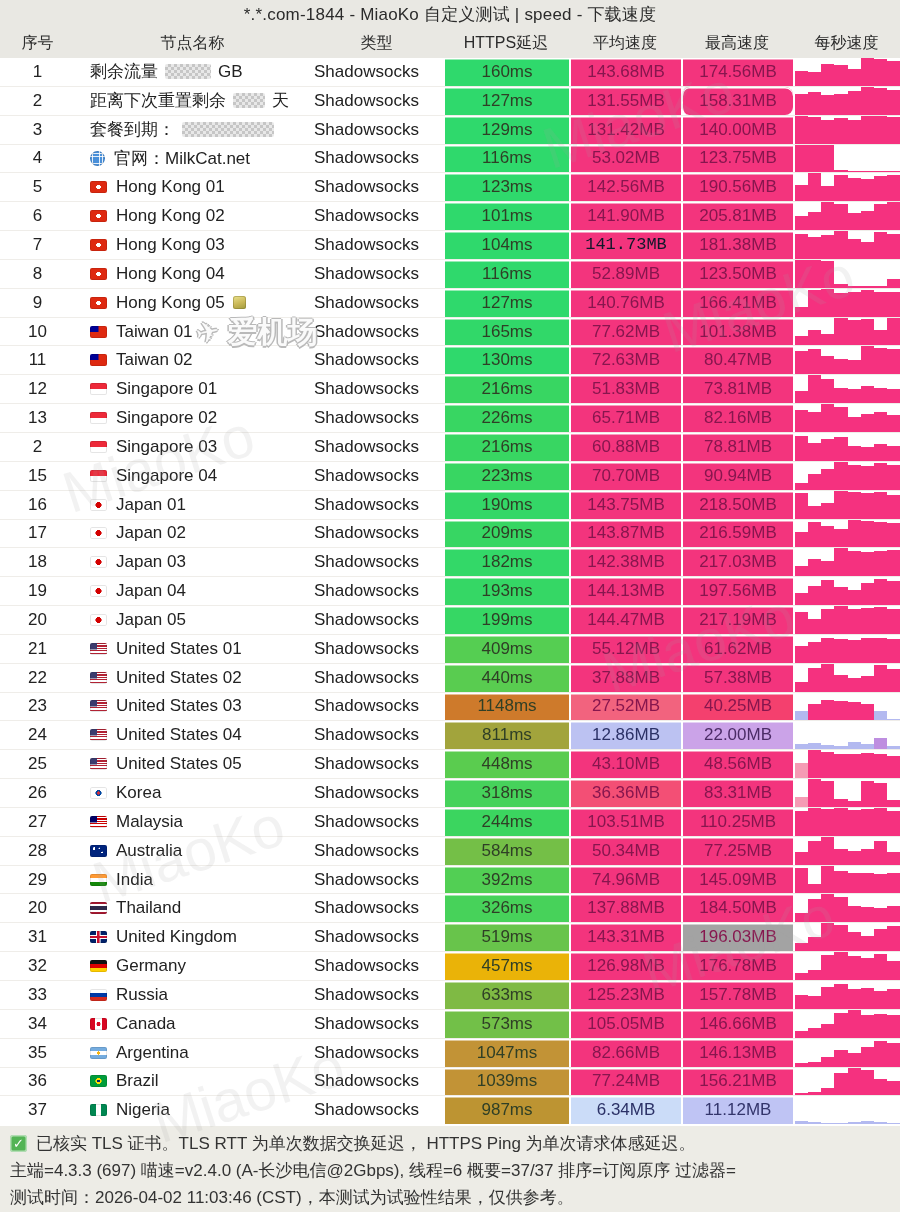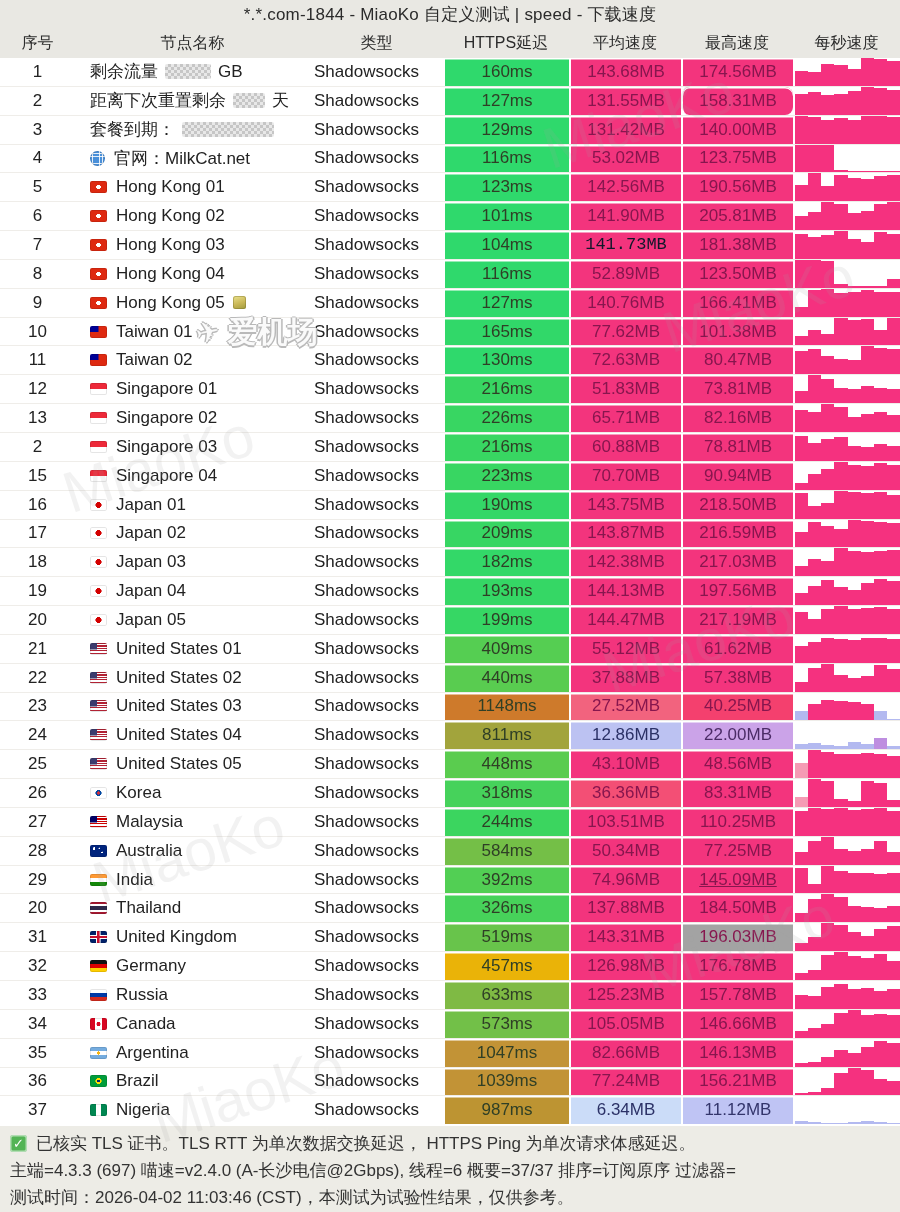--- a/index.html
+++ b/index.html
@@ -742,21 +742,21 @@
 
   <div class="row">
     <div class="c-idx">29</div>
     <div class="c-name">
         <span class="flag flag-in"></span>
         <span>India</span>
       </div>
     <div class="c-type">Shadowsocks</div>
     <div class="c-lat" style="background: rgb(82, 207, 84); color: rgb(47, 63, 38);">392ms</div>
     <div class="c-avg" style="background: rgb(243, 52, 125); color: rgb(135, 22, 78);">74.96MB</div>
-    <div class="c-max" style="background: rgb(243, 52, 125); color: rgb(135, 22, 78); text-decoration: underline;">145.09MB</div>
+    <div class="c-max" style="background: rgb(243, 52, 125); color: rgb(135, 22, 78);">145.09MB</div>
     <div class="c-chart">
         <div class="bar" style="height: 90%; background: rgb(245, 49, 127);"></div>
         <div class="bar" style="height: 35%; background: rgb(245, 49, 127);"></div>
         <div class="bar" style="height: 100%; background: rgb(245, 49, 127);"></div>
         <div class="bar" style="height: 80%; background: rgb(245, 49, 127);"></div>
         <div class="bar" style="height: 75%; background: rgb(245, 49, 127);"></div>
         <div class="bar" style="height: 72%; background: rgb(245, 49, 127);"></div>
         <div class="bar" style="height: 70%; background: rgb(245, 49, 127);"></div>
         <div class="bar" style="height: 75%; background: rgb(245, 49, 127);"></div>
       </div>

